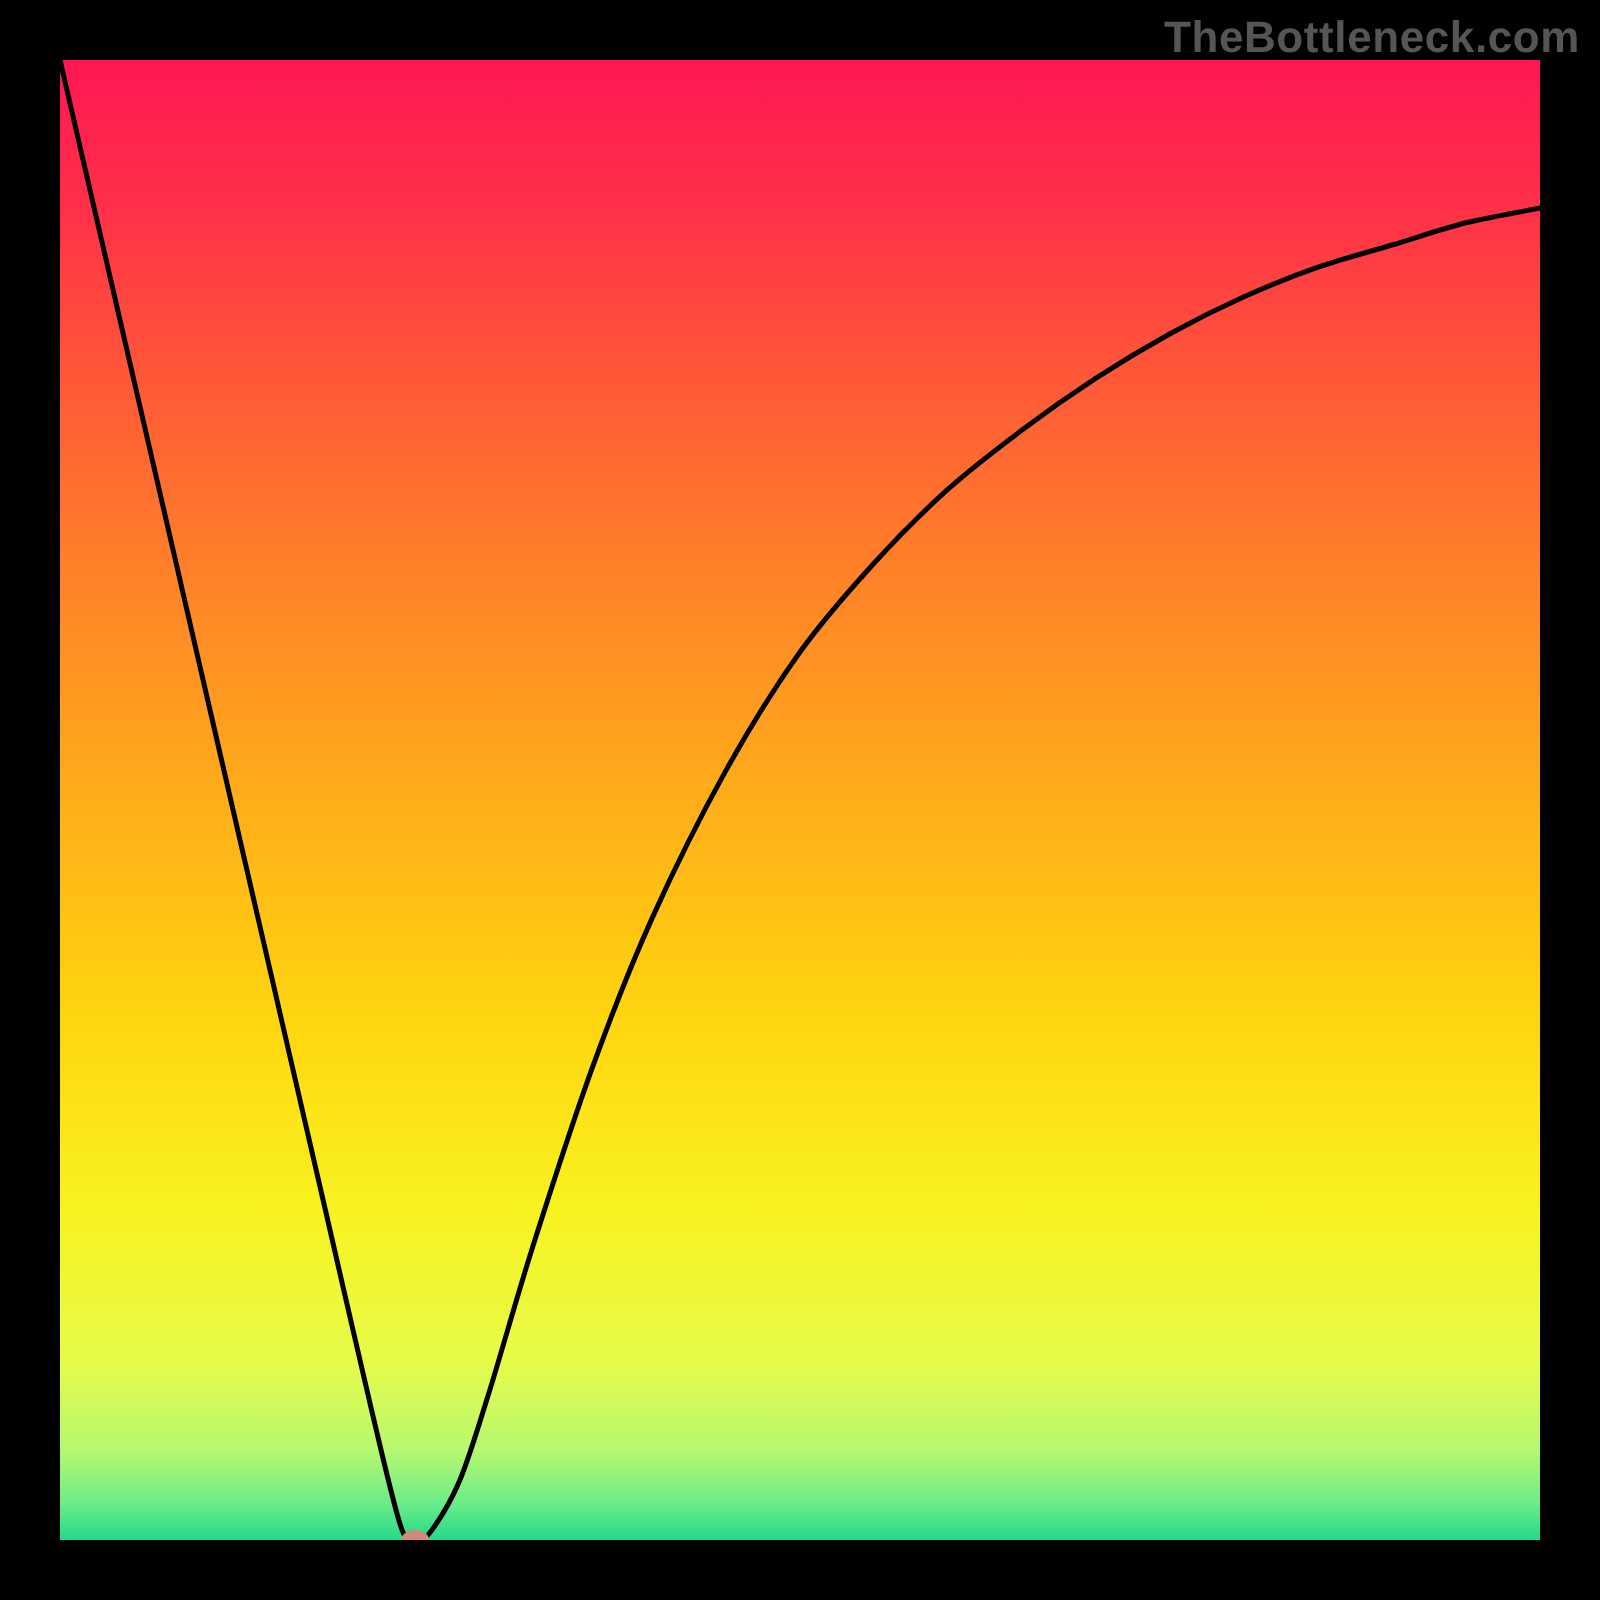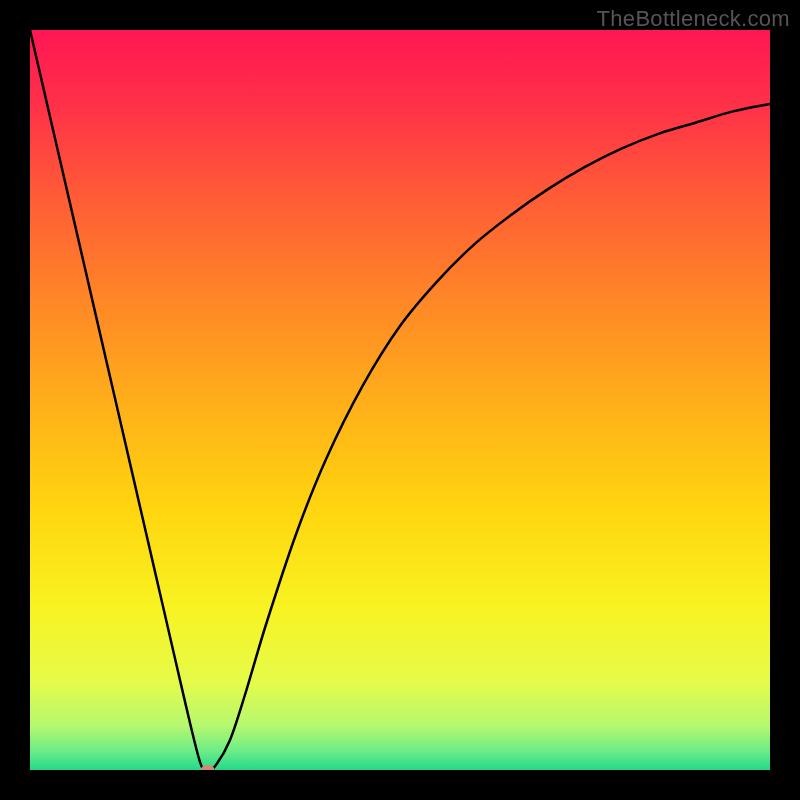--- a/index.html
+++ b/index.html
@@ -25,21 +25,21 @@
     top: 0;
     width: 740px;
     height: 740px;
   }
   .watermark {
     position: absolute;
     top: 6px;
     right: 10px;
     color: #555558;
     font-size: 22px;
-    font-weight: 400;
+    font-weight: 700;
     letter-spacing: 0.3px;
   }
   svg {
     display: block;
   }
 </style>
 </head>
 <body>
 
 <div class="watermark">TheBottleneck.com</div>

